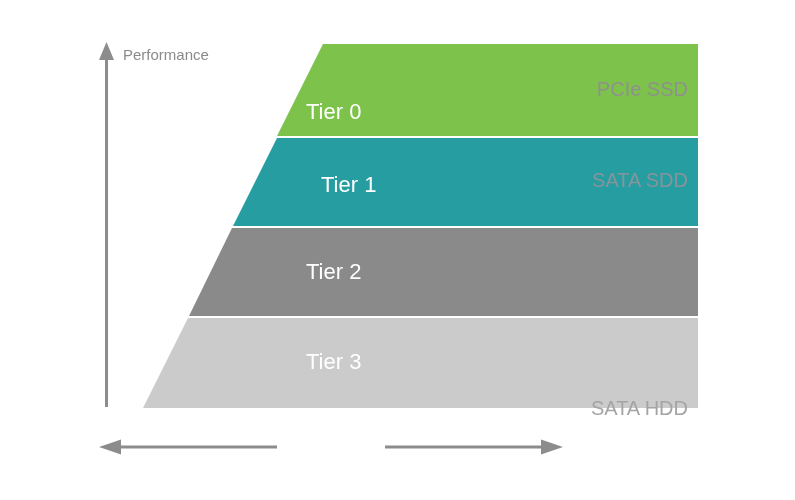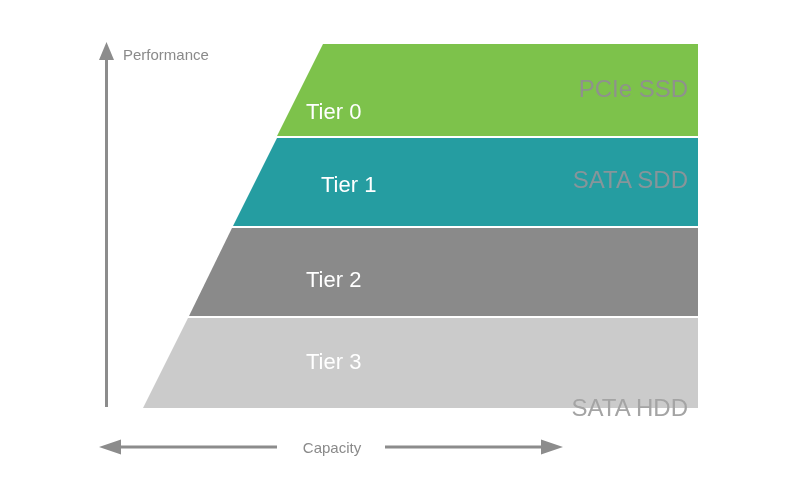--- a/index.html
+++ b/index.html
@@ -34,27 +34,27 @@
   .tier-name{
     position:absolute;
     left:306px;
     color:#ffffff;
     font-size:22px;
     line-height:22px;
     white-space:nowrap;
   }
   .tier-name.t0{top:101px;}
   .tier-name.t1{top:174px;margin-left:15px;}
-  .tier-name.t2{top:269px;}
+  .tier-name.t2{top:261px;}
   .tier-name.t3{top:351px;}
 
   .tech{
     position:absolute;
     right:107px;
-    font-size:24px;
+    font-size:20px;
     line-height:28px;
     text-align:right;
     white-space:nowrap;
   }
   .tech.t0{top:75px;color:#8f918d;}
   .tech.t1{top:166px;color:#87959a;}
   .tech.t3{top:348px;color:#a4a4a4;margin-top:46px;}
 </style>
 </head>
 <body>
@@ -73,21 +73,20 @@
       <polygon points="99,447 121,439.5 121,454.5" fill="#8c8c8c"></polygon>
     </g>
 
     <g>
       <line x1="385" y1="447" x2="543" y2="447" stroke="#8c8c8c" stroke-width="3"></line>
       <polygon points="563,447 541,439.5 541,454.5" fill="#8c8c8c"></polygon>
     </g>
   </svg>
 
   <div class="axis-label y">Performance</div>
-  <div class="axis-label x">Capacity</div>
 
   <div class="band b0"></div>
   <div class="band b1"></div>
   <div class="band b2"></div>
   <div class="band b3"></div>
 
   <div class="tier-name t0">Tier 0</div>
   <div class="tier-name t1">Tier 1</div>
   <div class="tier-name t2">Tier 2</div>
   <div class="tier-name t3">Tier 3</div>

